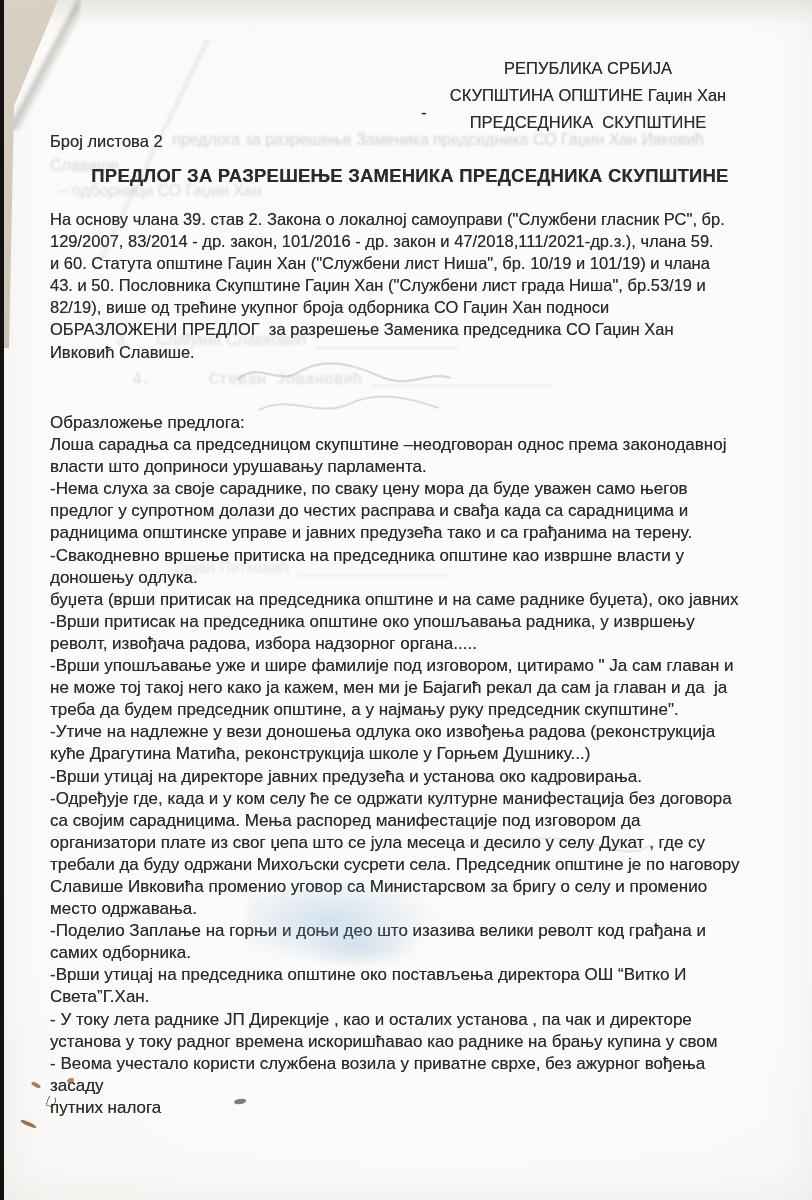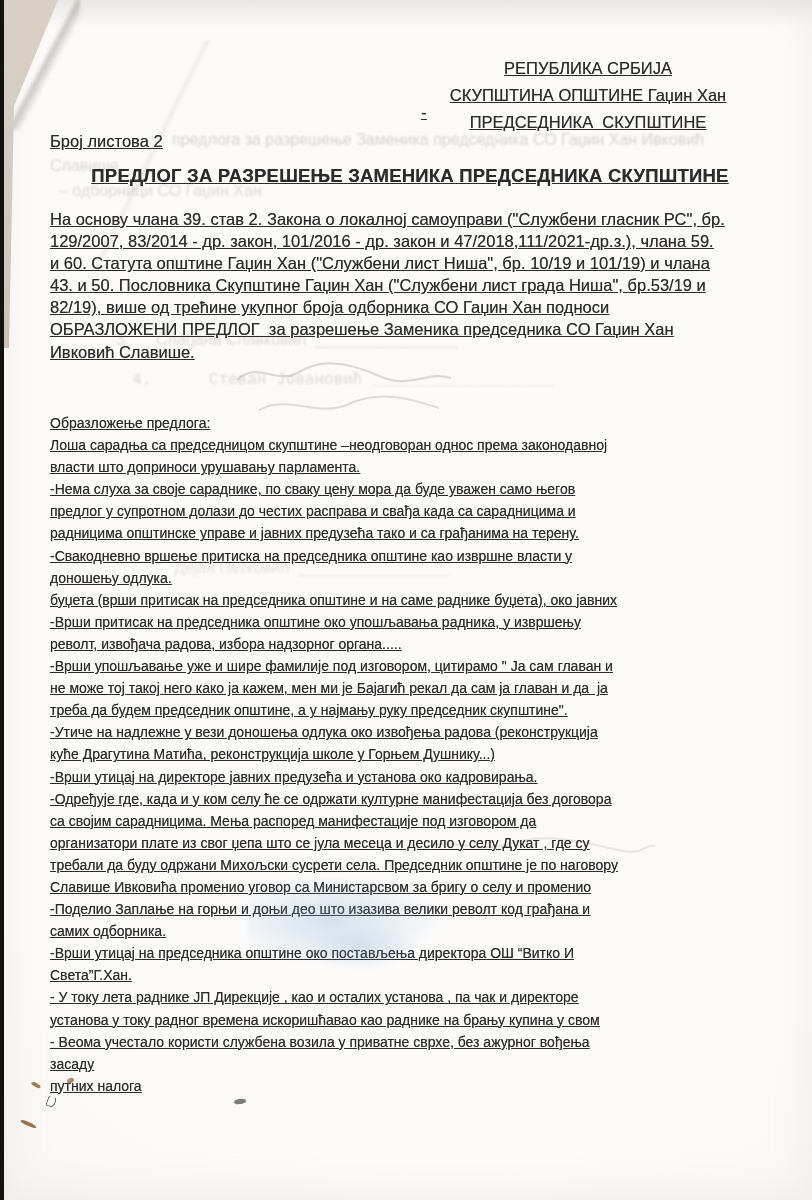--- a/index.html
+++ b/index.html
@@ -23,30 +23,30 @@
   }
   .fold-shadow{
     position:absolute;left:10px;top:0;width:70px;height:130px;
     background:linear-gradient(118deg, transparent 46%, rgba(90,85,72,.30) 50%, transparent 58%);
     filter:blur(1.5px);
   }
   .crease{
     position:absolute;left:30px;top:40px;width:240px;height:220px;
     background:linear-gradient(116deg, transparent 48.5%, rgba(125,118,100,.10) 50%, transparent 51.5%);
   }
-  .txt{position:absolute;color:#2b2b2b;text-shadow:0 0 .5px rgba(20,20,20,.6);text-decoration:underline;}
+  .txt{position:absolute;color:#2b2b2b;text-shadow:0 0 .5px rgba(20,20,20,.6);}
   .line{white-space:pre;}
   .header-block{left:418px;top:55px;width:332px;text-align:center;
     font-size:16.5px;line-height:27px;}
   .header-dash{left:417px;top:103px;font-size:17px;}
   .sheet-count{left:46px;top:130px;font-size:16.5px;line-height:22px;}
   .doc-title{left:0;top:164px;width:812px;text-align:center;
     font-weight:bold;font-size:18.5px;line-height:24px;letter-spacing:.2px;}
   .intro{left:46px;top:208px;font-size:16.5px;line-height:22.1px;}
-  .body-text{left:46px;top:412px;font-size:14px;line-height:22.1px;}
+  .body-text{left:46px;top:412px;font-size:17px;line-height:22.1px;}
   
   .ghost{position:absolute;color:#8f8f8c;white-space:pre;font-size:16px;
     filter:blur(.8px);}
   .g1{left:168px;top:131px;opacity:.38;}
   .g2{left:46px;top:157px;opacity:.34;}
   .g3{left:55px;top:182px;opacity:.32;}
   .g4{left:112px;top:331px;opacity:.30;}
   .g5{left:128px;top:371px;opacity:.32;font-family:Liberation Mono, monospace;}
   .g6{left:170px;top:559px;opacity:.22;filter:blur(1.1px);}
   .g7{left:200px;top:610px;opacity:.18;filter:blur(1.2px);}
@@ -126,20 +126,21 @@
       <div class="line">не може тој такој него како ја кажем, мен ми је Бајагић рекал да сам ја главан и да  ја</div>
       <div class="line">треба да будем председник општине, а у најмању руку председник скупштине".</div>
       <div class="line">-Утиче на надлежне у вези доношења одлука око извођења радова (реконструкција</div>
       <div class="line">куће Драгутина Матића, реконструкција школе у Горњем Душнику...)</div>
       <div class="line">-Врши утицај на директоре јавних предузећа и установа око кадровирања.</div>
       <div class="line">-Одређује где, када и у ком селу ће се одржати културне манифестација без договора</div>
       <div class="line">са својим сарадницима. Мења распоред манифестације под изговором да</div>
       <div class="line">организатори плате из свог џепа што се јула месеца и десило у селу Дукат , где су</div>
       <div class="line">требали да буду одржани Михољски сусрети села. Председник општине је по наговору</div>
       <div class="line">Славише Ивковића променио уговор са Министарсвом за бригу о селу и променио</div>
+      <div class="line">место одржавања.</div>
       <div class="line">-Поделио Заплање на горњи и доњи део што изазива велики револт код грађана и</div>
       <div class="line">самих одборника.</div>
       <div class="line">-Врши утицај на председника општине око постављења директора ОШ “Витко И</div>
       <div class="line">Света”Г.Хан.</div>
       <div class="line">- У току лета раднике ЈП Дирекције , као и осталих установа , па чак и директоре</div>
       <div class="line">установа у току радног времена искоришћавао као раднике на брању купина у свом</div>
       <div class="line">- Веома учестало користи службена возила у приватне сврхе, без ажурног вођења</div>
       <div class="line">засаду</div>
       <div class="line">путних налога</div>
     </div>

